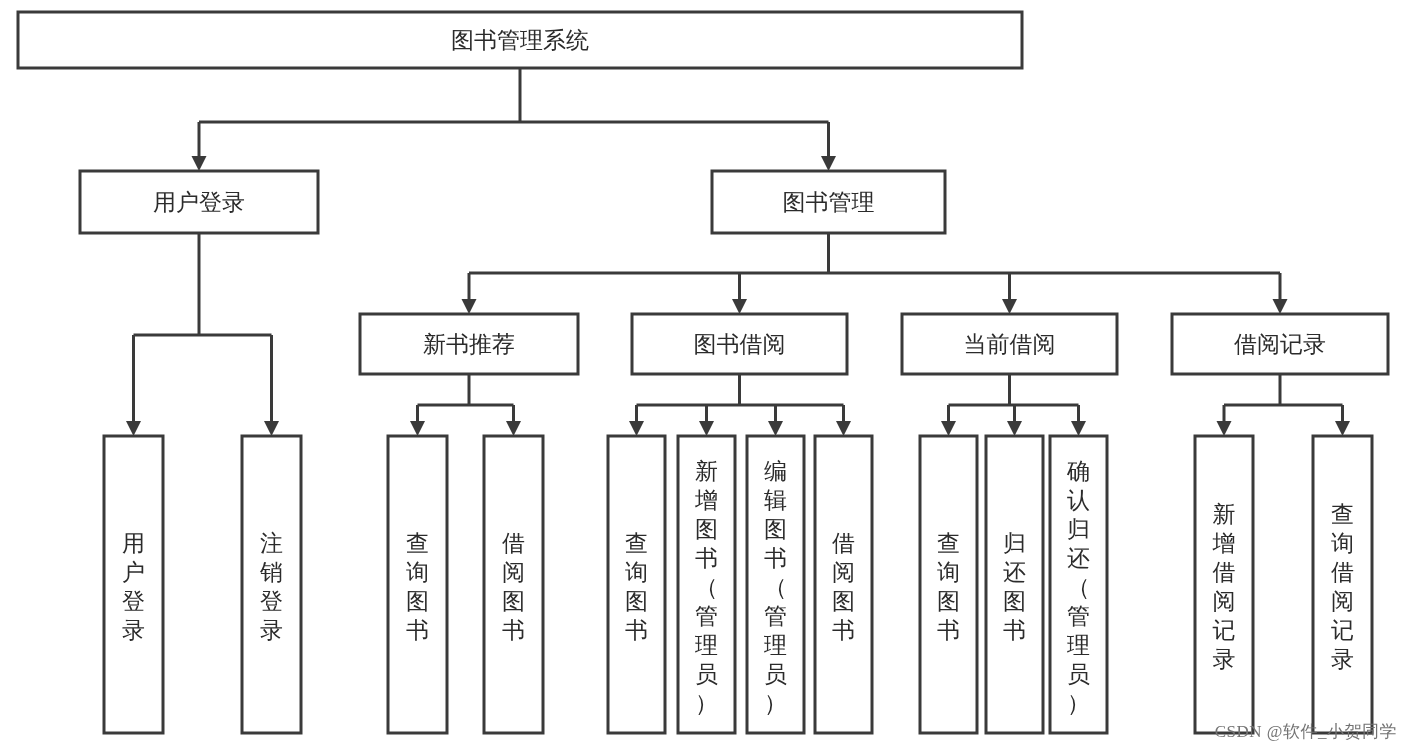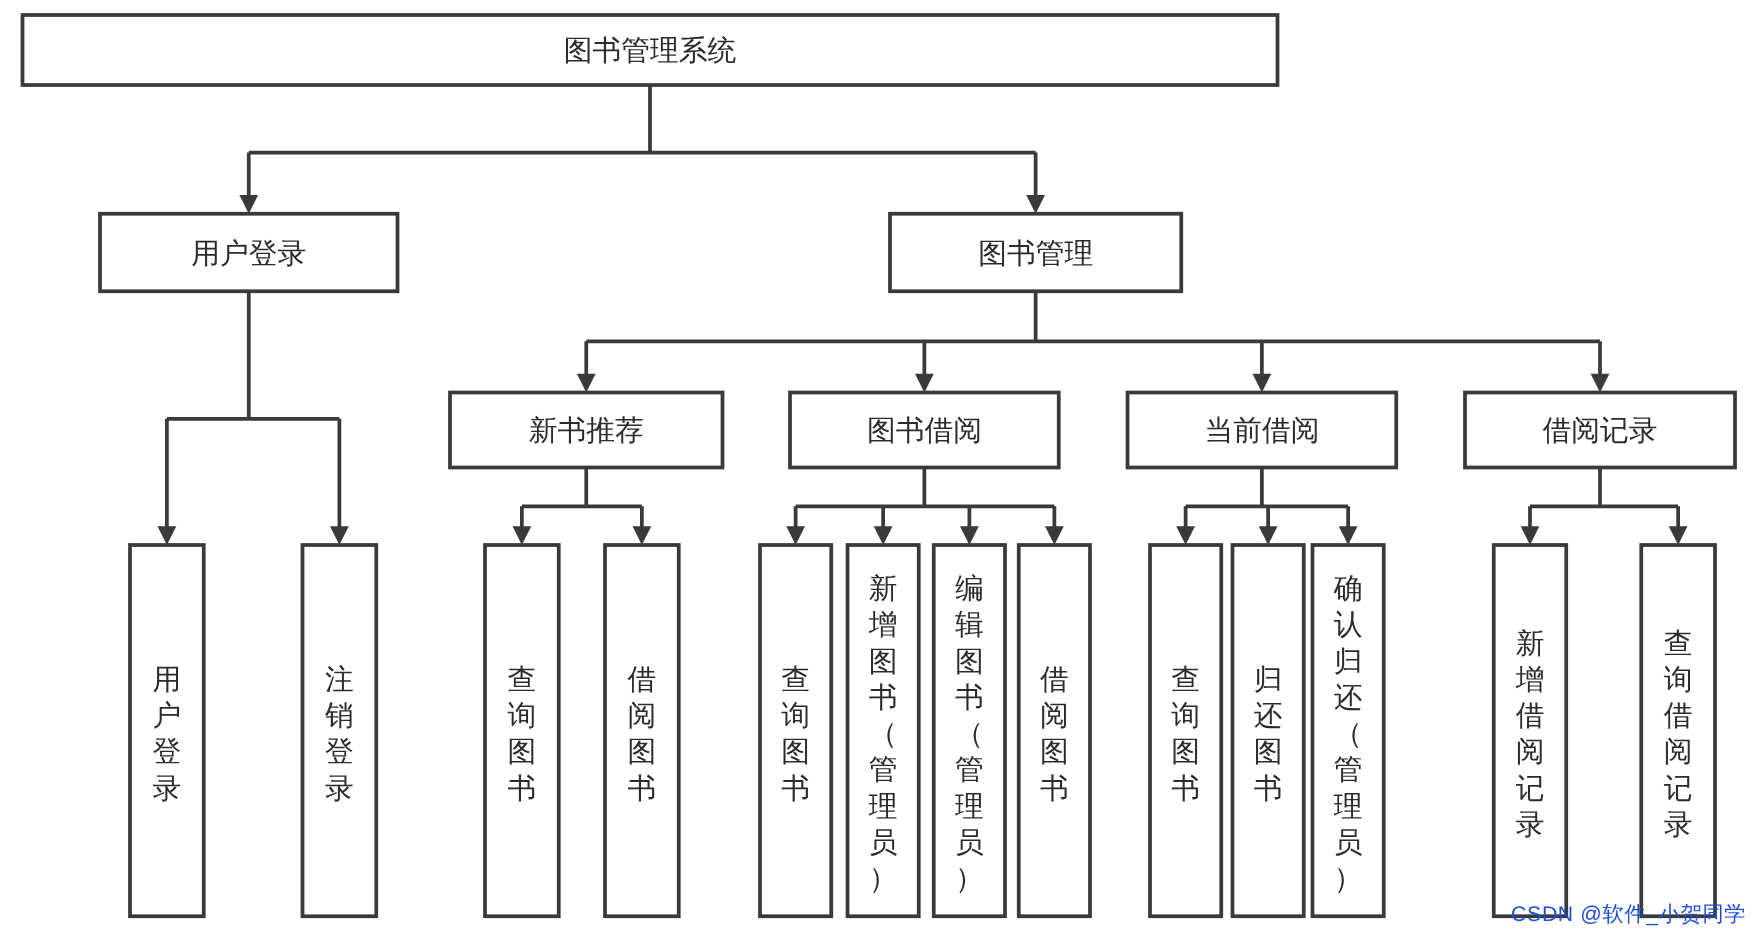--- a/index.html
+++ b/index.html
@@ -15,22 +15,22 @@
   text.node-label{
     font-family:"Liberation Sans","DejaVu Sans",sans-serif;
     fill:#2b2b2b;font-size:23px;
   }
   text.leaf-label{
     font-family:"Liberation Sans","DejaVu Sans",sans-serif;
     fill:#2b2b2b;font-size:23px;
   }
   .watermark{
     position:absolute;right:8px;bottom:4px;
-    font-family:Liberation Sans, sans-serif;
-    font-size:17px;color:#1d4ed8;letter-spacing:.5px;white-space:nowrap;
+    font-family:Liberation Serif, serif;
+    font-size:17px;color:#737373;letter-spacing:.5px;white-space:nowrap;
   }
 </style>
 </head>
 <body>
 
 <div id="diagram-root">
   <svg id="tree-svg" viewBox="0 0 1405 747">
     <g id="connectors-layer">
         <line x1="520" y1="68" x2="520" y2="122" class="conn"></line>
         <line x1="199" y1="122" x2="828.5" y2="122" class="conn"></line>

